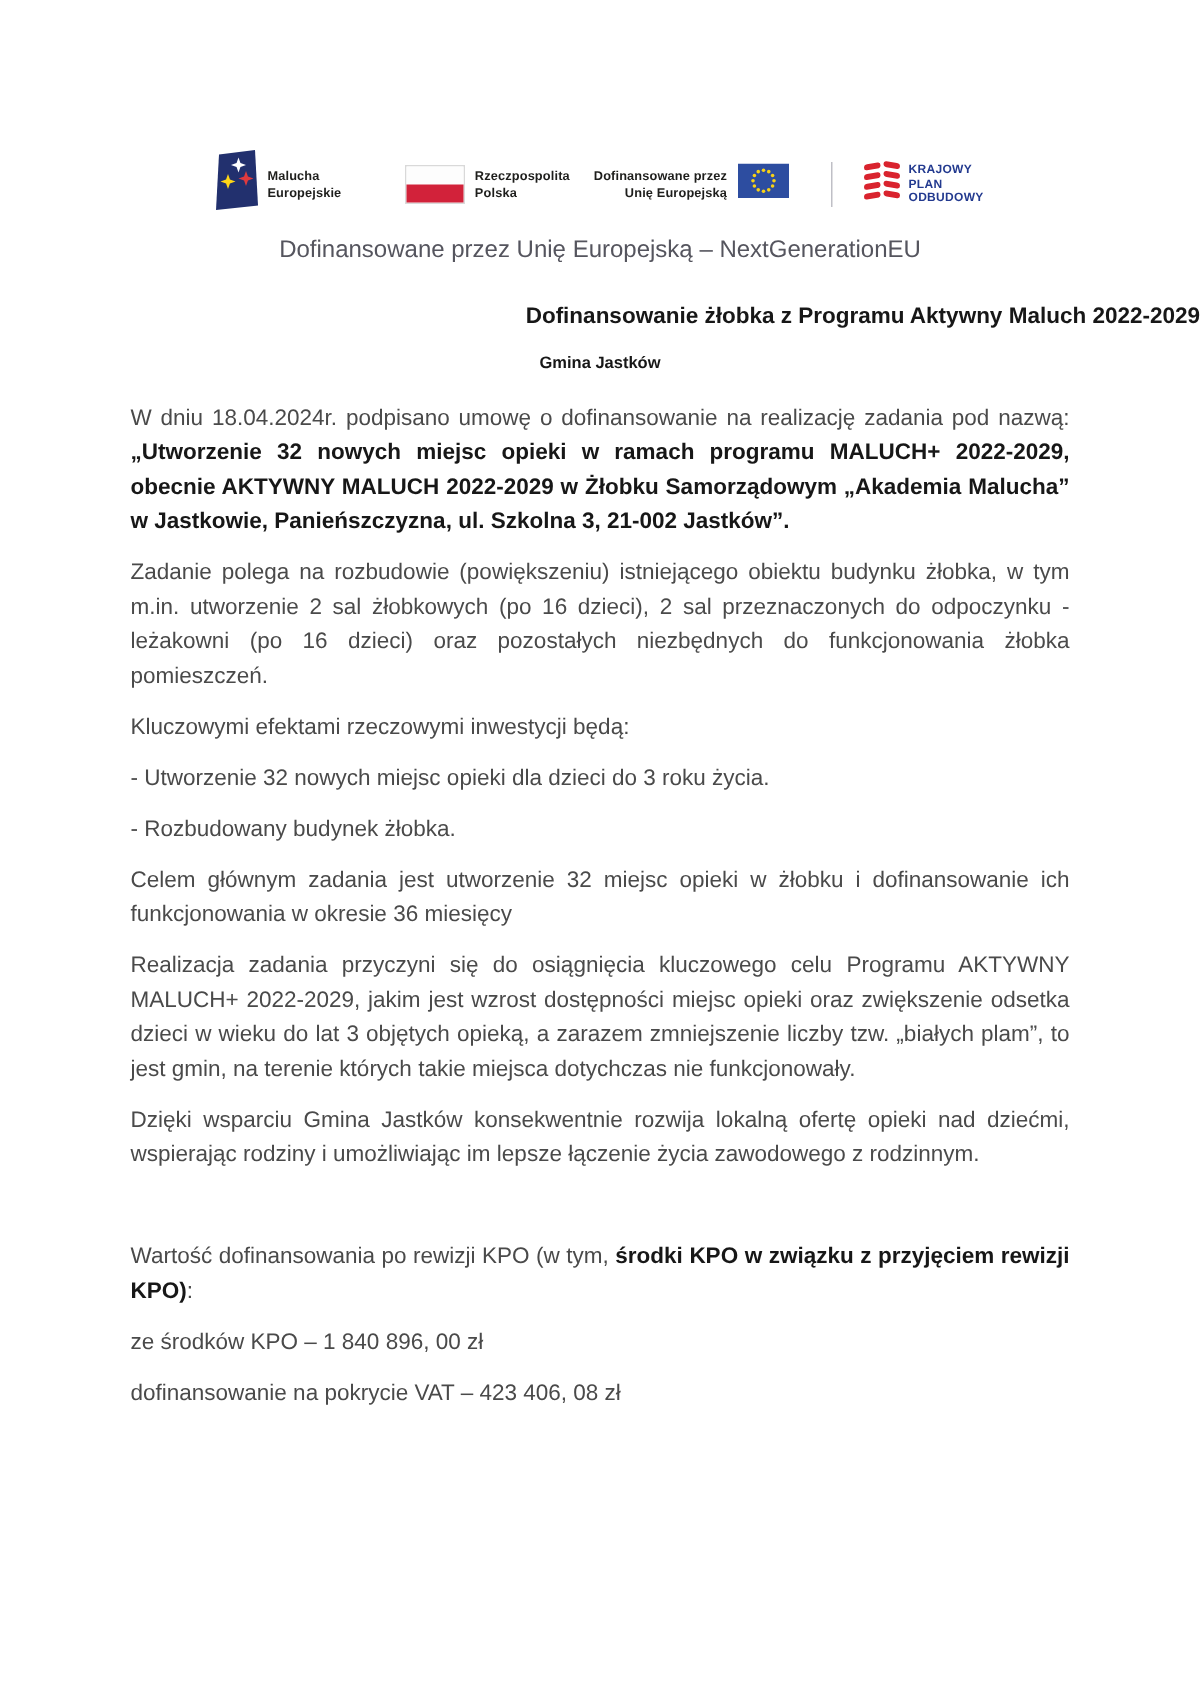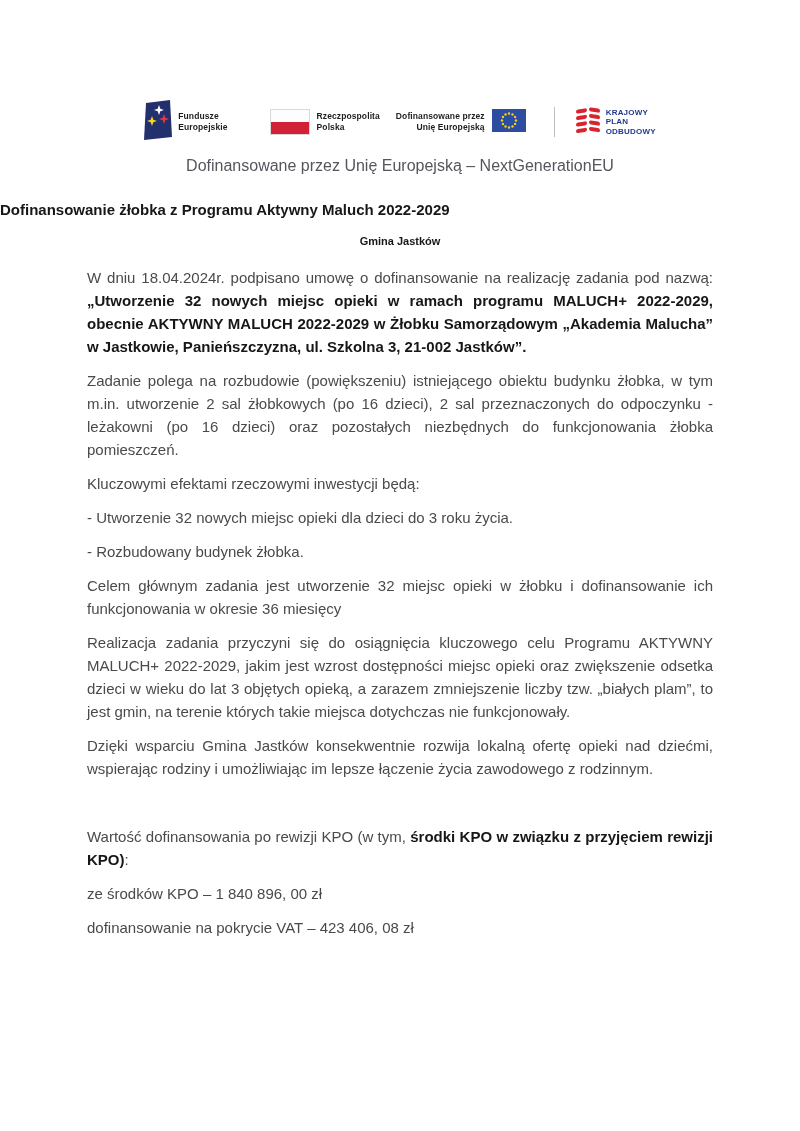--- a/index.html
+++ b/index.html
@@ -61,21 +61,21 @@
   .eu-subtitle {
     margin-top: 13px;
     text-align: center;
     font-size: 16px;
     color: #55555e;
   }
 
   
   .doc-title {
     margin-top: 26px;
-    text-align: left;
+    text-align: right;
     font-size: 15px;
     font-weight: bold;
     color: #171717;
   }
   .doc-subtitle {
     margin-top: 17px;
     text-align: center;
     font-size: 11px;
     font-weight: bold;
     color: #171717;
@@ -106,21 +106,21 @@
     <div class="logo-group fe-group">
       <span>
         <svg width="28" height="40" viewBox="0 0 28 40">
           <polygon points="2,3 26,0 28,37 0,40" fill="#22306e"></polygon>
           <path d="M15,5 L16.3,8.7 L20,10 L16.3,11.3 L15,15 L13.7,11.3 L10,10 L13.7,8.7 Z" fill="#ffffff"></path>
           <path d="M8,16 L9.3,19.7 L13,21 L9.3,22.3 L8,26 L6.7,22.3 L3,21 L6.7,19.7 Z" fill="#ffd617"></path>
           <path d="M20,14 L21.3,17.7 L25,19 L21.3,20.3 L20,24 L18.7,20.3 L15,19 L18.7,17.7 Z" fill="#e03a3e"></path>
         </svg>
       </span>
       <div class="logo-label">
-        <div>Fundusze</div>
+        <div>Malucha</div>
         <div>Europejskie</div>
       </div>
     </div>
 
     <div class="logo-group pl-group">
       <span class="pl-flag">
         <span class="white"></span>
           <span class="red"></span>
       </span>
       <div class="logo-label">

